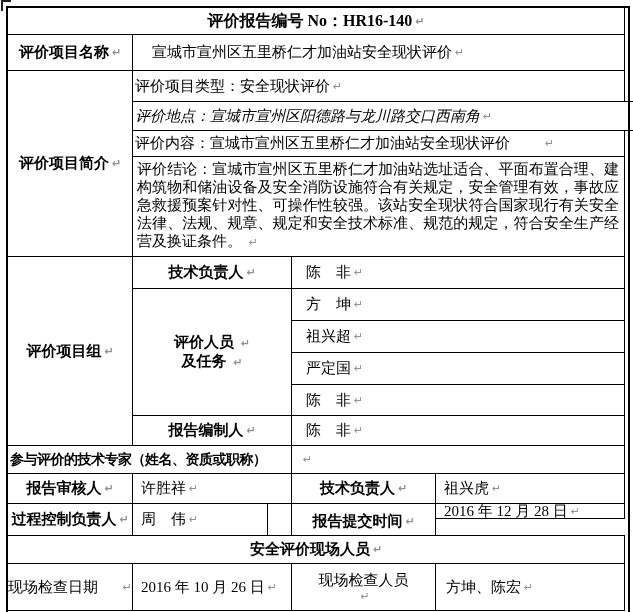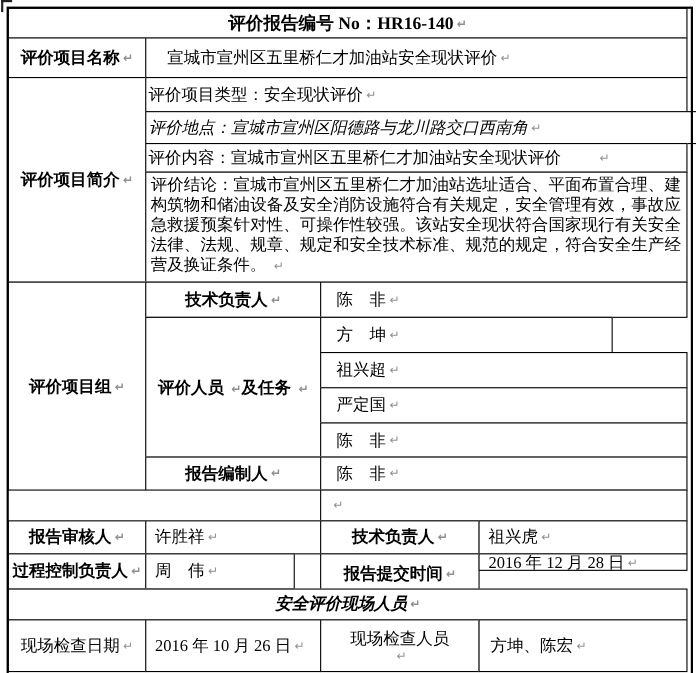--- a/index.html
+++ b/index.html
@@ -5,21 +5,21 @@
   html,body{margin:0;padding:0;background:#fff;}
   #page{position:relative;width:633px;height:612px;background:#fff;
         font-family:"Liberation Serif","DejaVu Serif",serif;color:#000;font-size:15px;}
   .cell{position:absolute;box-sizing:border-box;border:1px solid #000;background:#fff;
         display:flex;align-items:center;overflow:hidden;}
   .lbl{justify-content:center;font-weight:bold;text-align:center;}
   .thin{font-weight:normal;}
   .val{padding-left:8px;}
   .val-tight{padding-left:3px;}
   .val-name{padding-left:14px;}
-  .col{flex-direction:row;justify-content:center;}
+  .col{flex-direction:column;justify-content:center;}
   .para{align-items:flex-start;padding:3px 5px 0 4px;line-height:18px;text-align:justify;}
   .pmark{color:#909090;font-size:11px;margin-left:3px;font-family:"DejaVu Sans",sans-serif;
          flex:0 0 auto;}
   .outer{position:absolute;left:6px;top:6px;width:620px;height:605px;border:2px solid #000;
          pointer-events:none;background:transparent;}
   .corner{position:absolute;left:1px;top:0;width:8px;height:9px;
           border-left:2px solid #222;border-top:2px solid #222;}
   .hdr{font-size:16px;}
   .experts-lbl{font-size:14px;letter-spacing:-0.5px;justify-content:flex-start;padding-left:2px;}
 </style>
@@ -85,21 +85,21 @@
     <div>
       <span>评价人员</span>
       <span class="pmark">↵</span>
     </div>
     <div>
       <span>及任务</span>
       <span class="pmark">↵</span>
     </div>
   </div>
 
-  <div class="cell val-name" style="left:291px;top:288px;width:266px;height:33px;">
+  <div class="cell val-name" style="left:291px;top:288px;width:334px;height:33px;">
     <span>方　坤</span>
     <span class="pmark">↵</span>
   </div>
   <div class="cell val-name" style="left:291px;top:320px;width:334px;height:33px;">
     <span>祖兴超</span>
     <span class="pmark">↵</span>
   </div>
   <div class="cell val-name" style="left:291px;top:352px;width:334px;height:33px;">
     <span>严定国</span>
     <span class="pmark">↵</span>
@@ -111,20 +111,23 @@
 
   <div class="cell lbl" style="left:132px;top:415px;width:160px;height:31px;">
     <span>报告编制人</span>
     <span class="pmark">↵</span>
   </div>
   <div class="cell val-name" style="left:291px;top:415px;width:334px;height:31px;">
     <span>陈　非</span>
     <span class="pmark">↵</span>
   </div>
 
+  <div class="cell lbl experts-lbl" style="left:7px;top:445px;width:285px;height:29px;">
+    <span>参与评价的技术专家（姓名、资质或职称）</span>
+  </div>
   <div class="cell val" style="left:291px;top:445px;width:334px;height:29px;">
     <span></span>
     <span class="pmark">↵</span>
   </div>
 
   <div class="cell lbl" style="left:7px;top:473px;width:126px;height:31px;">
     <span>报告审核人</span>
     <span class="pmark">↵</span>
   </div>
   <div class="cell val" style="left:132px;top:473px;width:160px;height:31px;">
@@ -150,26 +153,26 @@
   </div>
   <div class="cell lbl" style="left:291px;top:503px;width:145px;height:36px;">
     <span>报告提交时间</span>
     <span class="pmark">↵</span>
   </div>
   <div class="cell val" style="left:435px;top:503px;width:190px;height:16px;">
     <span>2016 年 12 月 28 日</span>
     <span class="pmark">↵</span>
   </div>
 
-  <div class="cell lbl" style="left:7px;top:535px;width:618px;height:29px;font-style:italic;">
+  <div class="cell lbl" style="left:7px;top:535px;width:618px;height:29px;">
     <span>安全评价现场人员</span>
     <span class="pmark">↵</span>
   </div>
 
-  <div class="cell lbl thin" style="left:7px;top:563px;width:126px;height:48px;">
+  <div class="cell lbl thin" style="left:7px;top:563px;width:126px;height:48px;justify-content:space-between;">
     <span>现场检查日期</span>
     <span class="pmark">↵</span>
   </div>
   <div class="cell val" style="left:132px;top:563px;width:160px;height:48px;">
     <span>2016 年 10 月 26 日</span>
     <span class="pmark">↵</span>
   </div>
   <div class="cell lbl thin" style="left:291px;top:563px;width:145px;height:48px;flex-direction:column;">
     <span>现场检查人员</span>
     <span class="pmark">↵</span>

